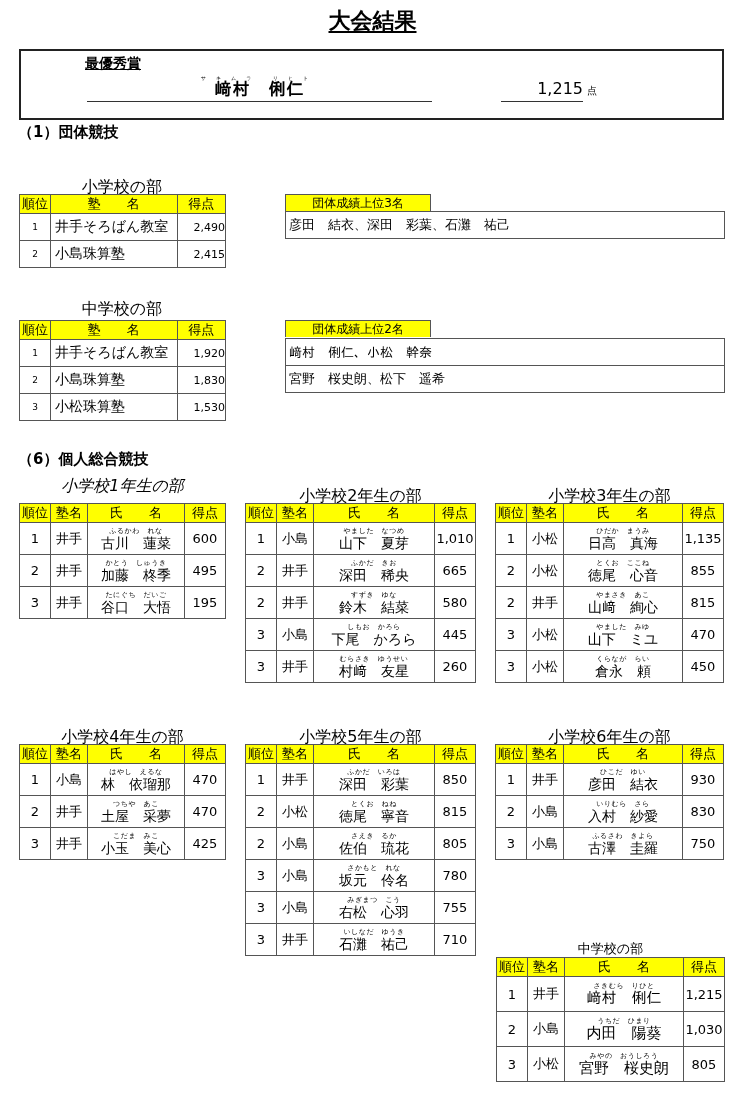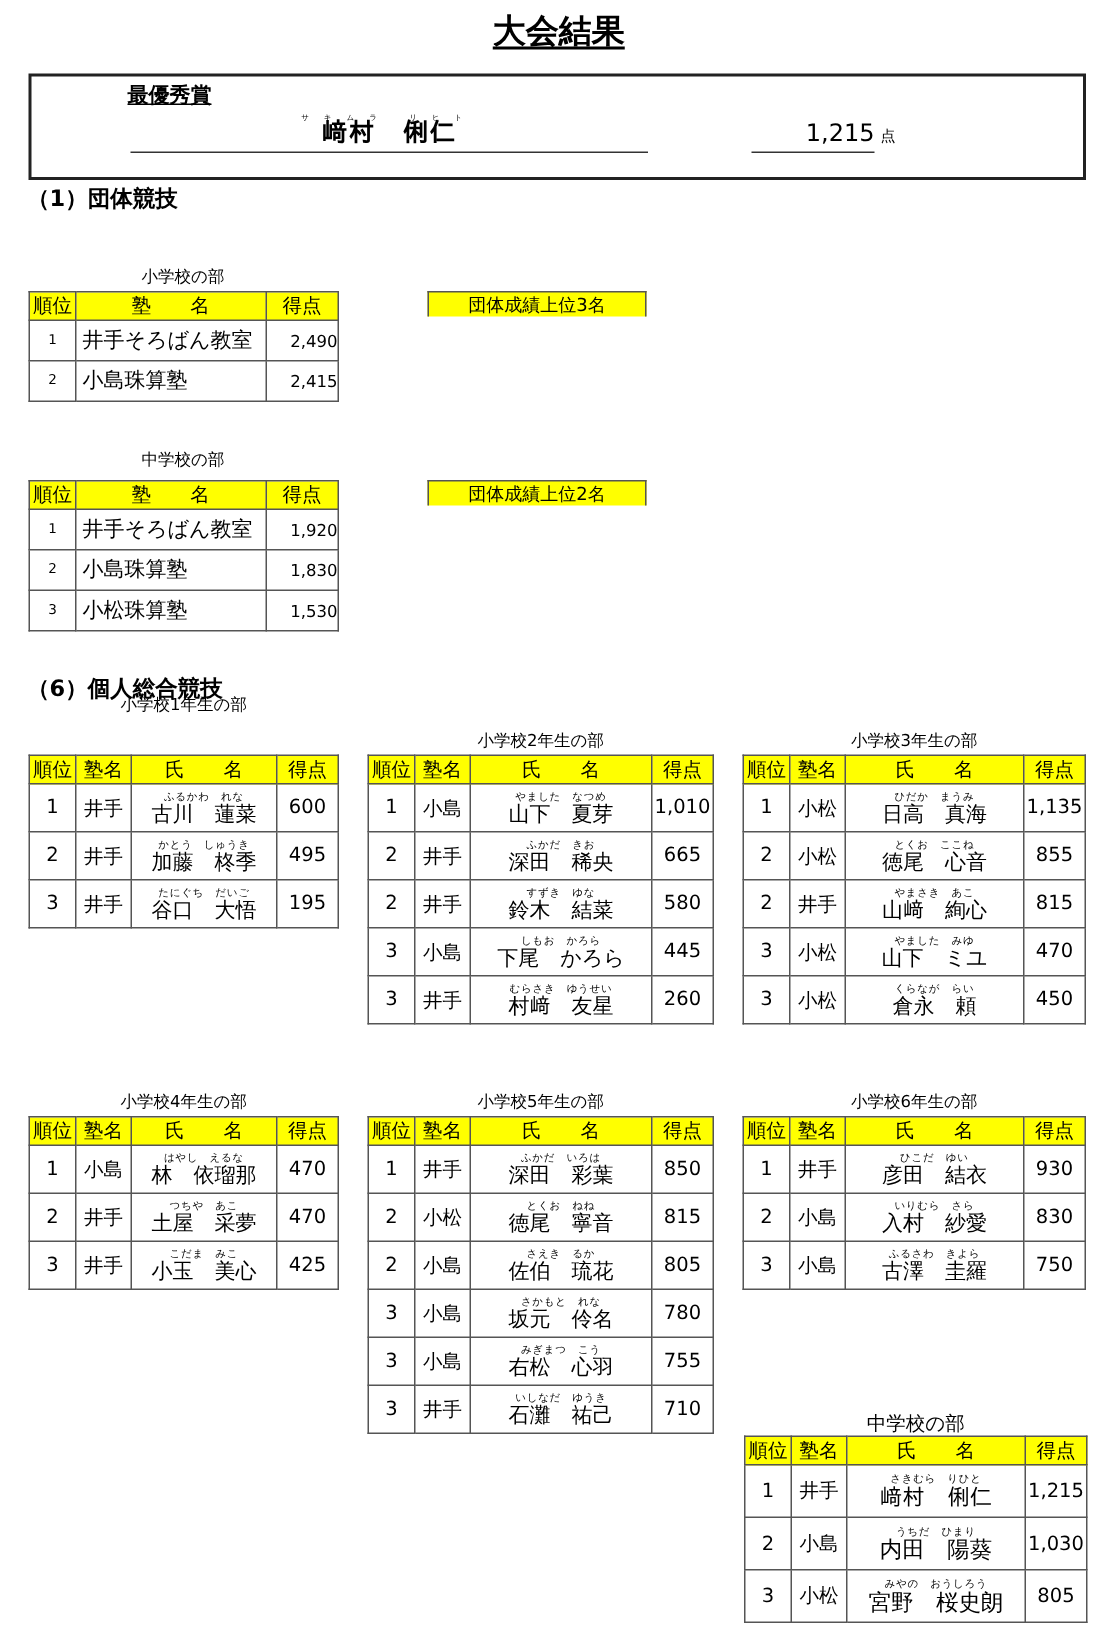--- a/index.html
+++ b/index.html
@@ -9,21 +9,21 @@
   .title span{text-decoration:underline;text-underline-offset:3px;}
   .award{left:19px;top:49px;width:705px;height:71px;border:2px solid #222;box-sizing:border-box;}
   .award-label{left:64px;top:4px;font-size:14px;font-weight:bold;text-decoration:underline;}
   .award-name-wrap{left:66px;top:22px;width:345px;height:28px;border-bottom:1px solid #333;text-align:center;}
   .award-name{font-size:17px;font-weight:bold;display:inline-block;margin-top:6px;letter-spacing:1px;}
   .award-ruby{font-size:5px;position:absolute;top:2px;left:0;width:100%;text-align:center;letter-spacing:10px;}
   .award-score-wrap{left:480px;top:22px;width:82px;height:28px;border-bottom:1px solid #333;text-align:right;}
   .award-score{font-size:16px;display:inline-block;margin-top:6px;}
   .award-unit{left:566px;top:33px;font-size:10px;}
   .section{font-size:15px;font-weight:bold;}
-  .caption{font-size:11px;text-align:center;}
+  .caption{font-size:16px;text-align:center;}
   table{border-collapse:collapse;}
   td,th{border:1px solid #555;padding:0;}
   th{background:#ffff00;font-weight:normal;font-size:13px;height:17px;}
   .team td{height:26px;font-size:13px;}
   .team td.rank{font-size:9px;text-align:center;}
   .team td.name{padding-left:4px;font-size:14px;}
   .team td.score{font-size:11px;text-align:center;padding-left:16px;}
   .members{width:440px;}
   .members td{height:26px;font-size:13px;padding-left:3px;}
   .members-head{background:#ffff00;border:1px solid #555;border-bottom:none;font-size:12px;text-align:center;height:17px;line-height:17px;width:146px;box-sizing:border-box;}
@@ -70,20 +70,23 @@
     <td class="rank">2</td>
     <td class="name">小島珠算塾</td>
     <td class="score">2,415</td>
   </tr>
 </tbody>
   </table>
 
 <div class="abs members-head" style="left:285px;top:194px;">団体成績上位3名</div>
 <table class="abs members" style="left:285px;top:211px;">
   <tbody>
+      <tr>
+        <td>彦田　結衣、深田　彩葉、石灘　祐己</td>
+      </tr>
 </tbody>
   </table>
 
 <div class="abs caption" style="left:18px;top:299px;width:208px;">中学校の部</div>
 <table class="abs team" style="left:19px;top:320px;width:207px;">
   <tbody>
       <tr>
     <th style="width:30px;">順位</th>
     <th>塾　　名</th>
     <th style="width:42px;">得点</th>
@@ -102,27 +105,33 @@
     <td class="rank">3</td>
     <td class="name">小松珠算塾</td>
     <td class="score">1,530</td>
   </tr>
 </tbody>
   </table>
 
 <div class="abs members-head" style="left:285px;top:320px;">団体成績上位2名</div>
 <table class="abs members" style="left:285px;top:338px;">
   <tbody>
+      <tr>
+        <td>﨑村　俐仁、小松　幹奈</td>
+      </tr>
+  <tr>
+        <td>宮野　桜史朗、松下　遥希</td>
+      </tr>
 </tbody>
   </table>
 
 <div class="abs section" style="left:18px;top:450px;">（6）個人総合競技</div>
 
 <div id="ind-host">
-  <div class="abs caption" style="left: 19px; top: 462px; width: 207px;">小学校1年生の部</div>
+  <div class="abs caption" style="left: 19px; top: 476px; width: 207px; font-style: italic;">小学校1年生の部</div>
   <table class="abs ind" style="left: 19px; top: 503px; width: 207px;">
     <thead>
       <tr>
         <th style="width:30px;">順位</th>
         <th style="width:36px;">塾名</th>
         <th>氏　　名</th>
         <th style="width:40px;">得点</th>
       </tr>
     </thead>
     <tbody>

